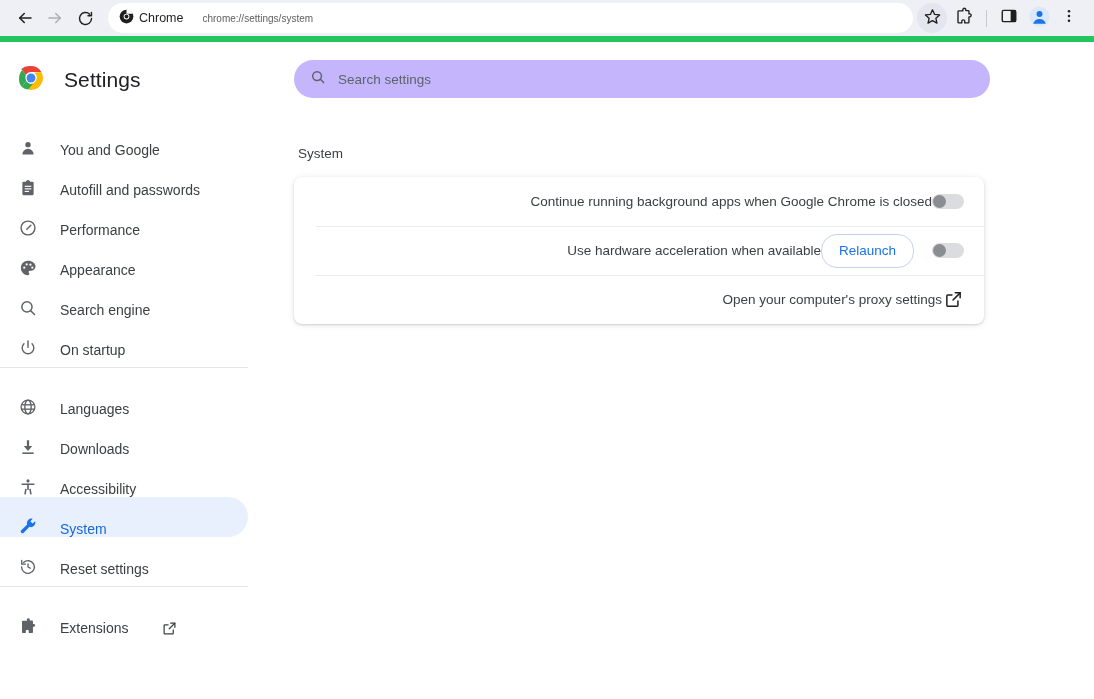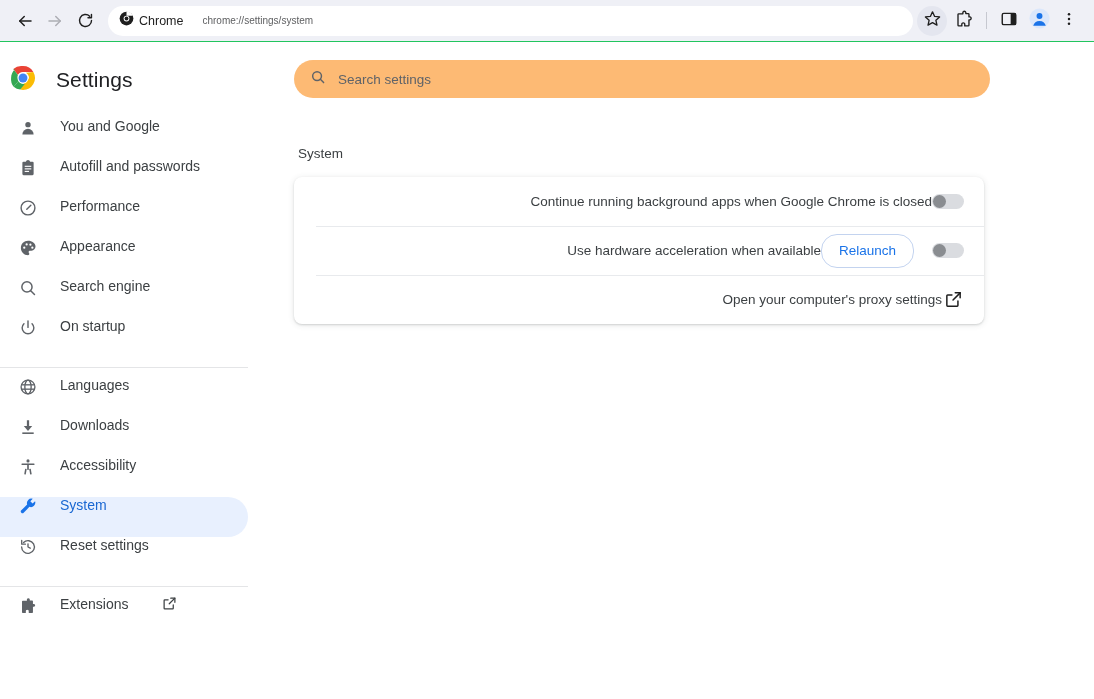--- a/index.html
+++ b/index.html
@@ -14,21 +14,21 @@
   }
 
   
   .toolbar {
     position: relative;
     height: 42px;
     background: #eff0f6;
     display: flex;
     align-items: center;
     padding: 0 10px;
-    border-bottom: 1px solid #22c55e;
+    border-bottom: 6px solid #22c55e;
   }
   .nav-btn {
     width: 30px; height: 30px;
     display: flex; align-items: center; justify-content: center;
     border-radius: 50%;
     flex: 0 0 auto;
   }
   .nav-btn svg { display: block; }
 
   .omnibox {
@@ -100,34 +100,34 @@
   .sidebar {
     width: 280px;
     flex: 0 0 280px;
     padding-top: 14px;
     position: relative;
   }
   .brand {
     display: flex;
     align-items: center;
     height: 48px;
-    padding-left: 10px;
+    padding-left: 18px;
     gap: 20px;
   }
   .brand-title {
     font-size: 21px;
     color: #202124;
     font-weight: 400;
     letter-spacing: 0.1px;
   }
   .nav-list { margin-top: 14px; }
 
   .nav-item {
     display: flex;
-    align-items: flex-start;
+    align-items: flex-end;
     height: 40px;
     padding-left: 18px;
     gap: 22px;
     border-top-right-radius: 20px;
     border-bottom-right-radius: 20px;
     width: 248px;
   }
   .nav-item .label {
     font-size: 14px;
     color: #3c4043;
@@ -158,21 +158,21 @@
   
   .main {
     flex: 1 1 auto;
     padding-top: 18px;
     position: relative;
   }
   .search-wrap {
     margin-left: 14px;
     margin-right: 104px;
     height: 38px;
-    background: #fdba74;
+    background: #c4b5fd;
     border-radius: 19px;
     display: flex;
     align-items: center;
     padding-left: 16px;
     gap: 12px;
   }
   .search-input-text {
     font-size: 13.5px;
     color: #5f6368;
   }

